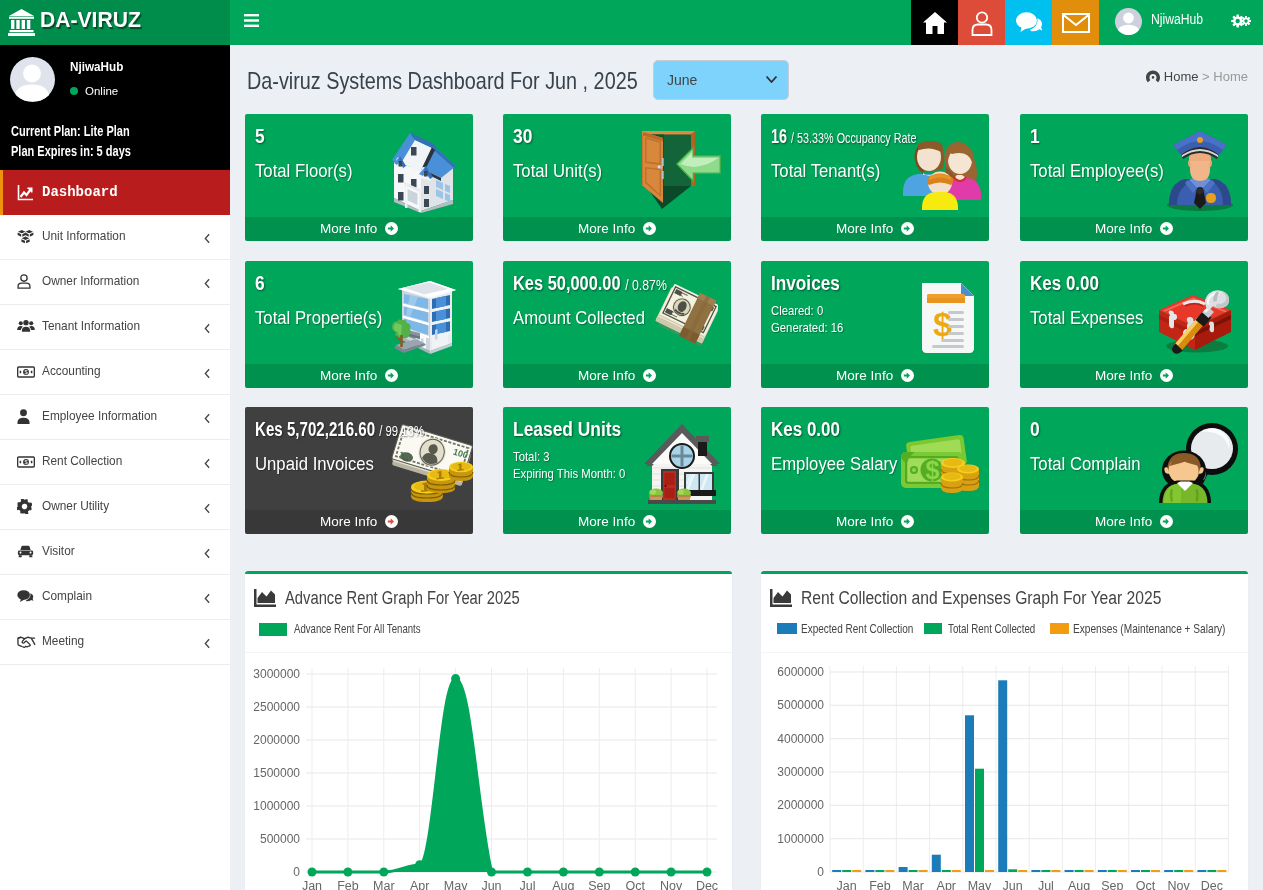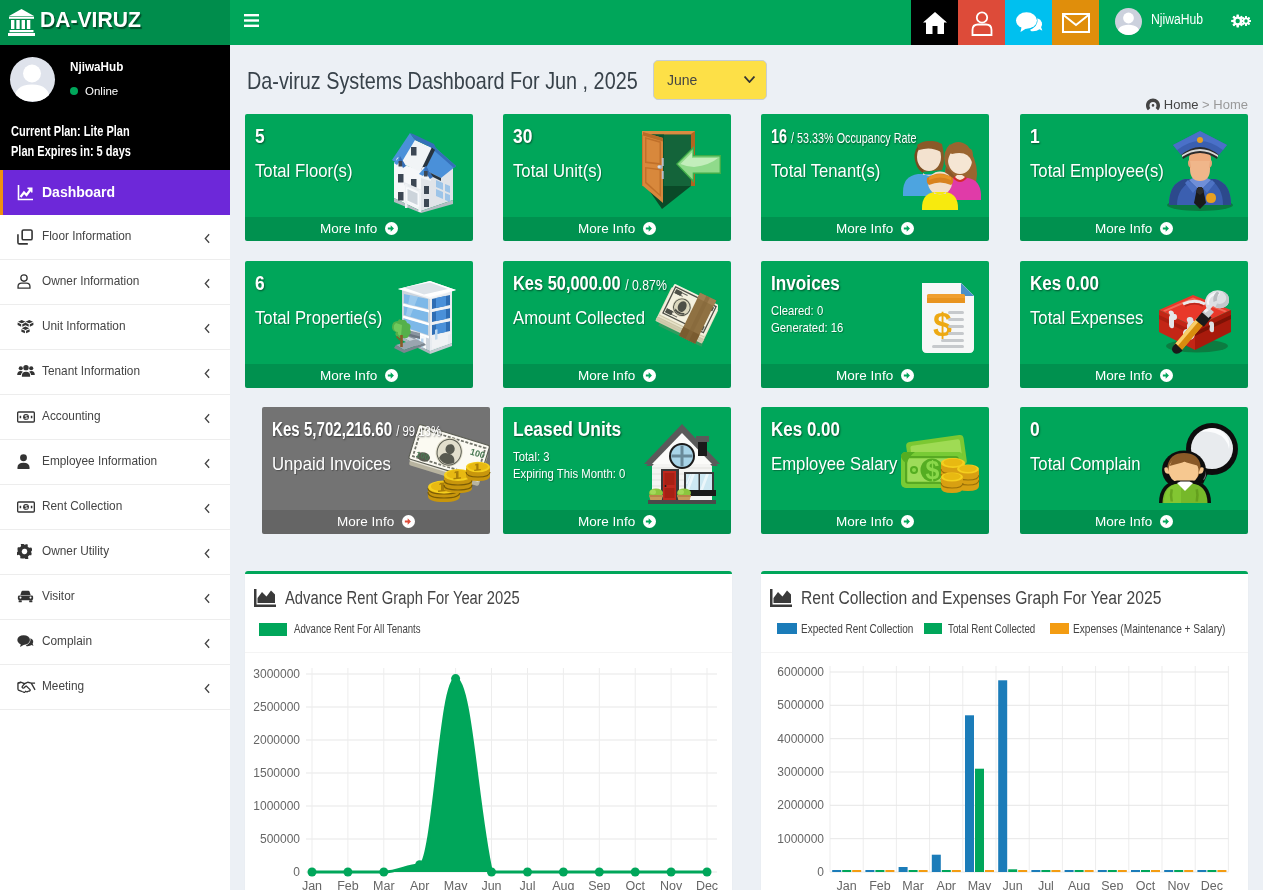--- a/index.html
+++ b/index.html
@@ -29,36 +29,36 @@
 #up-av { position:absolute; left:10px; top:12px; width:45px; height:45px; border-radius:50%; background:#dfe3ec; overflow:hidden; }
 #up-name { position:absolute; left:70px; top:14px; font-size:13px; font-weight:700; transform:scaleX(0.9); transform-origin:left; }
 #up-online { position:absolute; left:70px; top:40px; font-size:11.5px; }
 #up-online .dot { display:inline-block; width:8px; height:8px; border-radius:50%; background:#00a65a; margin-right:7px; }
 #up-plan { position:absolute; left:11px; top:76px; font-size:15.5px; font-weight:700; line-height:20px; transform:scaleX(0.71); transform-origin:left; white-space:nowrap; }
 #menu { position:absolute; left:0; top:125px; width:230px; }
 .mitem { position:relative; width:230px; height:45px; background:#fff; border-bottom:1px solid #ededed; color:#444; }
 .mitem .micon { position:absolute; left:17px; top:14px; width:17px; height:17px; }
 .mitem .mtxt { position:absolute; left:42px; top:12.5px; font-size:13px; white-space:nowrap; transform:scaleX(0.91); transform-origin:left; }
 .mitem .chev { position:absolute; right:20px; top:15px; color:#555; }
-.mitem.active { background:#6d28d9; border-left:3px solid #f0910d; border-bottom:none; color:#fff; }
+.mitem.active { background:#b91c1c; border-left:3px solid #f0910d; border-bottom:none; color:#fff;font-family:Liberation Mono, monospace; }
 .mitem.active .mtxt { font-weight:700; left:39px; font-size:14px; top:14px; transform:none; }
 .mitem.active .micon { left:14px; }
 
 
 #content { position:absolute; left:230px; top:45px; width:1033px; height:845px; background:#ecf0f5; }
 #pgtitle { position:absolute; left:247px; top:67px; font-size:24px; color:#38424a; white-space:nowrap; transform:scaleX(0.825); transform-origin:left; }
-#monthsel { position:absolute; left:653px; top:60px; width:114px; height:40px; background:#fde047; border:1px solid #c6cdd4; border-radius:5px; }
+#monthsel { position:absolute; left:653px; top:60px; width:136px; height:40px; background:#7dd3fc; border:1px solid #c6cdd4; border-radius:5px; }
 #monthsel .mv { position:absolute; left:13px; top:11px; font-size:14px; color:#444; }
 #monthsel svg { position:absolute; right:11px; top:15px; }
-#crumbs { position:absolute; top:69px; right:15px; font-size:13px; color:#444;margin-top:28px; }
+#crumbs { position:absolute; top:69px; right:15px; font-size:13px; color:#444; }
 #crumbs .g2 { color:#999; }
 
 
 .sbox { position:absolute; width:228px; height:127px; border-radius:2px; color:#fff; background:#00a65a; }
-.sbox.red { background:#737373;margin-left:17px; }
+.sbox.red { background:#404040; }
 .sbox .h3 { position:absolute; left:10px; top:11px; font-size:20px; font-weight:700; white-space:nowrap; text-shadow:1px 1px 2px rgba(0,0,0,0.5); transform:scaleX(0.87); transform-origin:left; z-index:2; }
 .sbox .h3 .sm { font-size:15px; font-weight:400; }
 .sbox .p1 { position:absolute; left:10px; top:45.5px; z-index:2; font-size:19px; white-space:nowrap; text-shadow:1px 1px 1px rgba(0,0,0,0.3); transform:scaleX(0.88); transform-origin:left; }
 .sbox .tl1 { position:absolute; left:10px; top:42px; z-index:2; font-size:13px; white-space:nowrap; text-shadow:1px 1px 1px rgba(0,0,0,0.3); transform:scaleX(0.87); transform-origin:left; }
 .sbox .tl2 { position:absolute; left:10px; top:58.5px; z-index:2; font-size:13px; white-space:nowrap; text-shadow:1px 1px 1px rgba(0,0,0,0.3); transform:scaleX(0.87); transform-origin:left; }
 .sbox .foot { position:absolute; left:0; bottom:0; width:100%; height:24px; background:rgba(0,0,0,0.12); text-align:center; font-size:13.5px; padding-top:4px; border-radius:0 0 2px 2px; }
 .sbox .foot svg { vertical-align:-2px; margin-left:4px; }
 .sbox .icn { position:absolute; z-index:1; }
 
 
@@ -180,52 +180,40 @@
           <span class="micon"><svg viewBox="0 0 17 17" width="17" height="17">
               <g stroke="#fff" fill="none" stroke-width="1.6">
                 <path d="M1.5 1 L1.5 15.5 L16 15.5"></path>
                 <path d="M3.5 13 L7 8.5 L9.5 11 L14 5" stroke-width="2.2"></path>
                 <path d="M10.5 4.2 L14.8 4.2 L14.8 8.5" fill="#fff" stroke-width="1.4"></path>
               </g>
             </svg></span>
           <span class="mtxt">Dashboard</span>
         </div>
 <div class="mitem">
-          <span class="micon"><svg viewBox="0 0 17 17" width="16" height="16">
-              <g fill="none" stroke="#333" stroke-width="1.7">
-                <rect x="5.5" y="1" width="10.5" height="10.5" rx="1.5"></rect>
-                <path d="M11.5 15.8 L2.5 15.8 Q1 15.8 1 14.3 L1 5.5"></path>
-              </g>
-            </svg></span>
-          <span class="mtxt">Floor Information</span>
+          <span class="micon"><svg viewBox="0 0 18 16" width="17" height="15">
+              <g fill="#333">
+                <path d="M5 1 L9 2.8 L5 4.6 L1 2.8 Z M0.6 3.8 L4.4 5.5 L4.4 8.3 L0.6 6.5 Z M5.6 5.5 L9.4 3.8 L9.4 6.5 L5.6 8.3 Z"></path>
+                <path d="M13 1 L17 2.8 L13 4.6 L9 2.8 Z M8.6 3.8 L12.4 5.5 L12.4 8.3 L8.6 6.5 Z M13.6 5.5 L17.4 3.8 L17.4 6.5 L13.6 8.3 Z" transform="translate(0,0)"></path>
+                <path d="M9 8 L13 9.8 L9 11.6 L5 9.8 Z M4.6 10.8 L8.4 12.5 L8.4 15.3 L4.6 13.5 Z M9.6 12.5 L13.4 10.8 L13.4 13.5 L9.6 15.3 Z"></path>
+              </g>
+            </svg></span>
+          <span class="mtxt">Unit Information</span>
           <span class="chev"><svg viewBox="0 0 7 12" width="6" height="11">
               <path d="M6 1 L1.5 6 L6 11" fill="none" stroke="#444" stroke-width="1.5"></path>
             </svg></span>
         </div>
 <div class="mitem">
           <span class="micon"><svg viewBox="0 0 16 17" width="14" height="15">
               <g fill="none" stroke="#333" stroke-width="1.5">
                 <circle cx="8" cy="4.6" r="3.6"></circle>
                 <path d="M1.2 16 L1.2 14.2 Q1.2 10.3 5.2 10.3 L10.8 10.3 Q14.8 10.3 14.8 14.2 L14.8 16 Z"></path>
               </g>
             </svg></span>
           <span class="mtxt">Owner Information</span>
-          <span class="chev"><svg viewBox="0 0 7 12" width="6" height="11">
-              <path d="M6 1 L1.5 6 L6 11" fill="none" stroke="#444" stroke-width="1.5"></path>
-            </svg></span>
-        </div>
-<div class="mitem">
-          <span class="micon"><svg viewBox="0 0 18 16" width="17" height="15">
-              <g fill="#333">
-                <path d="M5 1 L9 2.8 L5 4.6 L1 2.8 Z M0.6 3.8 L4.4 5.5 L4.4 8.3 L0.6 6.5 Z M5.6 5.5 L9.4 3.8 L9.4 6.5 L5.6 8.3 Z"></path>
-                <path d="M13 1 L17 2.8 L13 4.6 L9 2.8 Z M8.6 3.8 L12.4 5.5 L12.4 8.3 L8.6 6.5 Z M13.6 5.5 L17.4 3.8 L17.4 6.5 L13.6 8.3 Z" transform="translate(0,0)"></path>
-                <path d="M9 8 L13 9.8 L9 11.6 L5 9.8 Z M4.6 10.8 L8.4 12.5 L8.4 15.3 L4.6 13.5 Z M9.6 12.5 L13.4 10.8 L13.4 13.5 L9.6 15.3 Z"></path>
-              </g>
-            </svg></span>
-          <span class="mtxt">Unit Information</span>
           <span class="chev"><svg viewBox="0 0 7 12" width="6" height="11">
               <path d="M6 1 L1.5 6 L6 11" fill="none" stroke="#444" stroke-width="1.5"></path>
             </svg></span>
         </div>
 <div class="mitem">
           <span class="micon"><svg viewBox="0 0 20 15" width="18" height="14">
               <g fill="#333">
                 <circle cx="4.2" cy="4.4" r="2.3"></circle>
                 <path d="M0.2 12 Q0.2 7.6 4.2 7.6 Q5.6 7.6 6.5 8.2 Q4.4 9.9 4.4 12 Z"></path>
                 <circle cx="15.8" cy="4.4" r="2.3"></circle>

